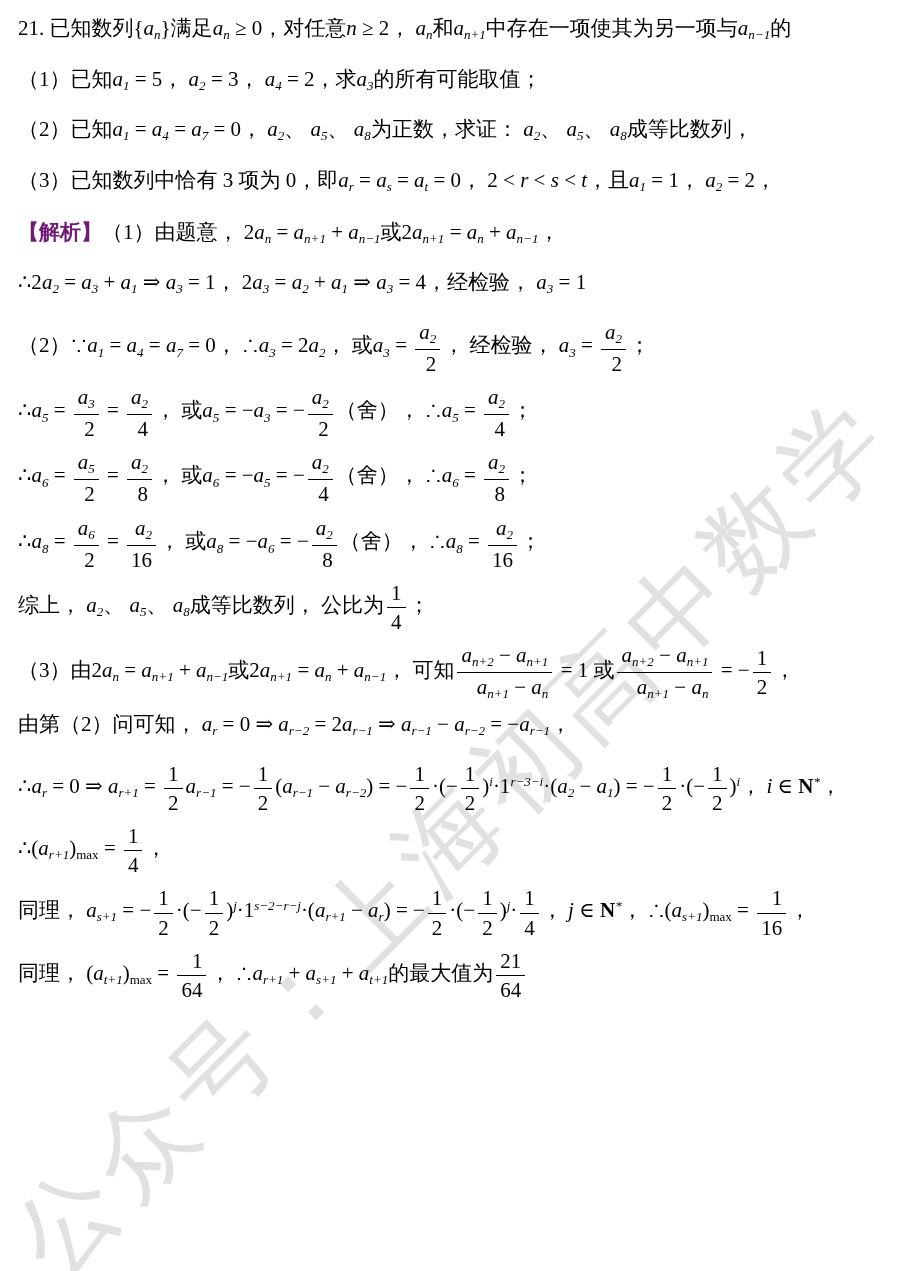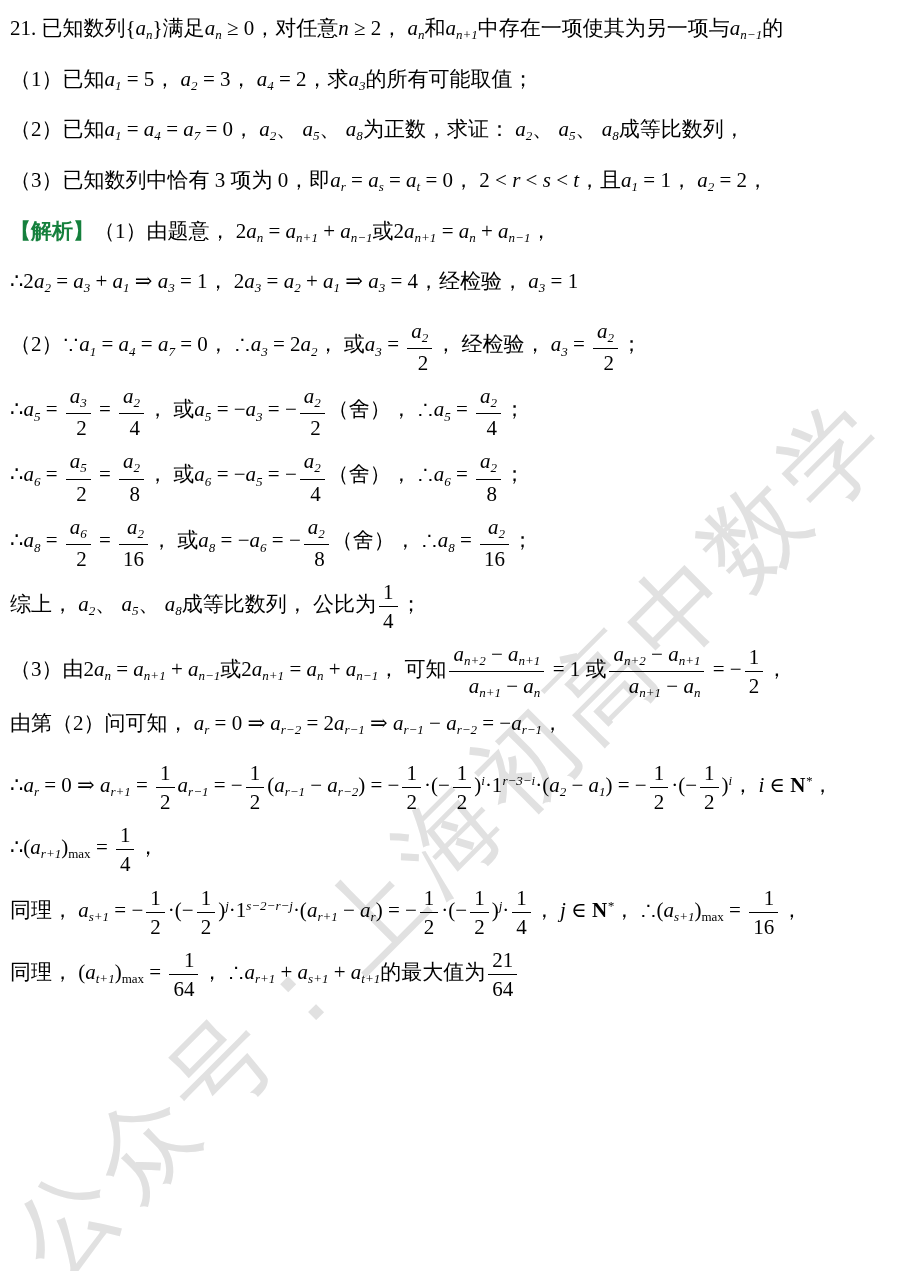--- a/index.html
+++ b/index.html
@@ -13,30 +13,30 @@
     position:absolute;left:-15px;top:1210px;z-index:0;
     transform:rotate(-45deg);transform-origin:0 0;
     font-size:100px;letter-spacing:8px;white-space:nowrap;
     color:#e1e1e1;font-family:"Liberation Serif","DejaVu Serif",serif;
     pointer-events:none;user-select:none;
   }
   #doc{
     position:relative;z-index:1;
     padding:14px 2px 0 6px;
   }
-  p.line{margin:0 0 20px 4px;line-height:1.42;}
+  p.line{margin:0 0 20px 12px;line-height:1.42;}
   p.line.tall{margin-bottom:8px;}
   .txt{font-style:normal;}
   .math{font-style:normal;}
   .var{font-style:italic;}
   .sub{font-style:italic;font-size:0.62em;vertical-align:-0.32em;letter-spacing:0;}
   .subr{font-style:normal;font-size:0.62em;vertical-align:-0.32em;text-align:center;}
   .sup{font-style:italic;font-size:0.62em;vertical-align:0.5em;}
   .boldm{font-weight:bold;font-style:normal;}
-  .red{color:#15803d;font-weight:bold;font-family:Liberation Mono, monospace;}
+  .red{color:#701a75;font-weight:bold;font-family:Liberation Sans, sans-serif;}
   .frac{
     display:inline-block;vertical-align:middle;text-align:right;
     margin:0 3px;line-height:1.15;
   }
   .frac .num{display:block;padding:1px 4px 2px;border-bottom:1.5px solid #000;}
   .frac .den{display:block;padding:2px 4px 0;}
 </style>
 </head>
 <body>
 

